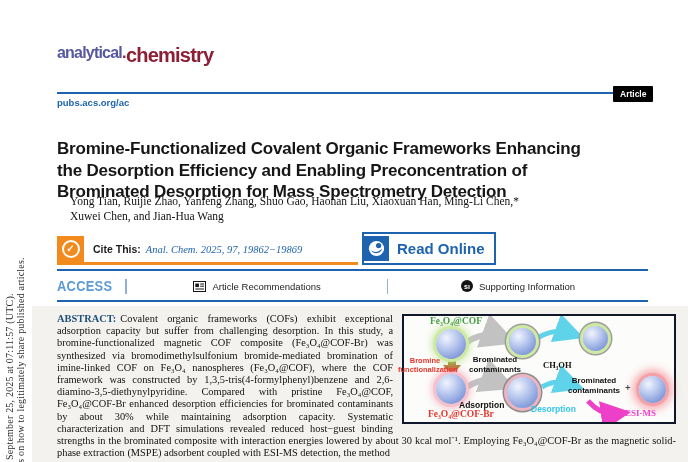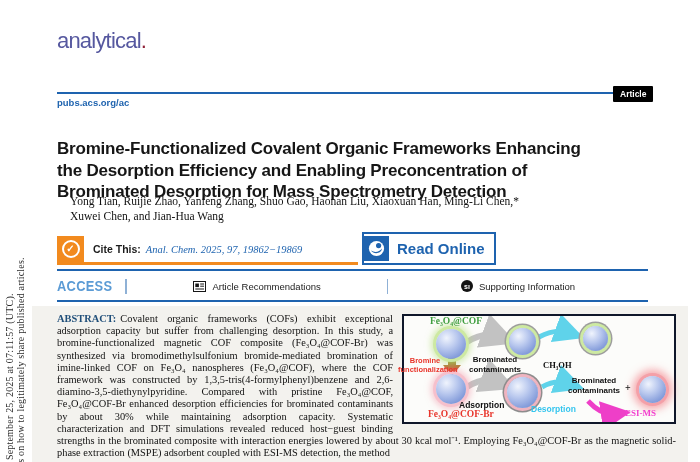--- a/index.html
+++ b/index.html
@@ -7,21 +7,21 @@
         font-family:"Liberation Sans",sans-serif;}
 
   
   .wm{position:absolute;transform:rotate(-90deg);transform-origin:0 0;white-space:nowrap;
       font-family:"Liberation Serif",serif;font-size:10px;color:#2b2b2b;letter-spacing:.2px;}
   .wm1{left:4px;top:468px;}
   .wm2{left:15px;top:468px;}
 
   
   .logo{position:absolute;left:57px;top:28px;width:200px;height:42px;}
-  .logo-analytical{position:absolute;left:0;top:0;font-size:22px;font-weight:normal;
+  .logo-analytical{position:absolute;left:0;top:16px;font-size:16px;font-weight:bold;
       color:#56589f;letter-spacing:-.8px;}
   .logo-dot{color:#8d1f35;}
   .logo-chemistry{position:absolute;left:69px;top:16px;font-size:20px;font-weight:bold;
       color:#8d1f35;letter-spacing:-.8px;}
 
   .rule{position:absolute;left:57px;width:591px;height:2px;background:#1e63af;}
   .rule1{top:92px;}
   .rule2{top:269px;}
   .rule3{top:300px;}
 
@@ -99,20 +99,21 @@
 </head>
 <body>
 
 <div class="page">
 
   <div class="wm wm1">n September 25, 2025 at 07:11:57 (UTC).</div>
   <div class="wm wm2">ns on how to legitimately share published articles.</div>
 
   <div class="logo">
     <div class="logo-analytical"><span>analytical</span><span class="logo-dot">.</span></div>
+    <div class="logo-chemistry">chemistry</div>
   </div>
 
   <div class="rule rule1"></div>
   <div class="pubs-link">pubs.acs.org/ac</div>
   <div class="article-badge">Article</div>
 
   <div class="title">
     <div>Bromine-Functionalized Covalent Organic Frameworks Enhancing</div>
     <div>the Desorption Efficiency and Enabling Preconcentration of</div>
     <div>Brominated Desorption for Mass Spectrometry Detection</div>

